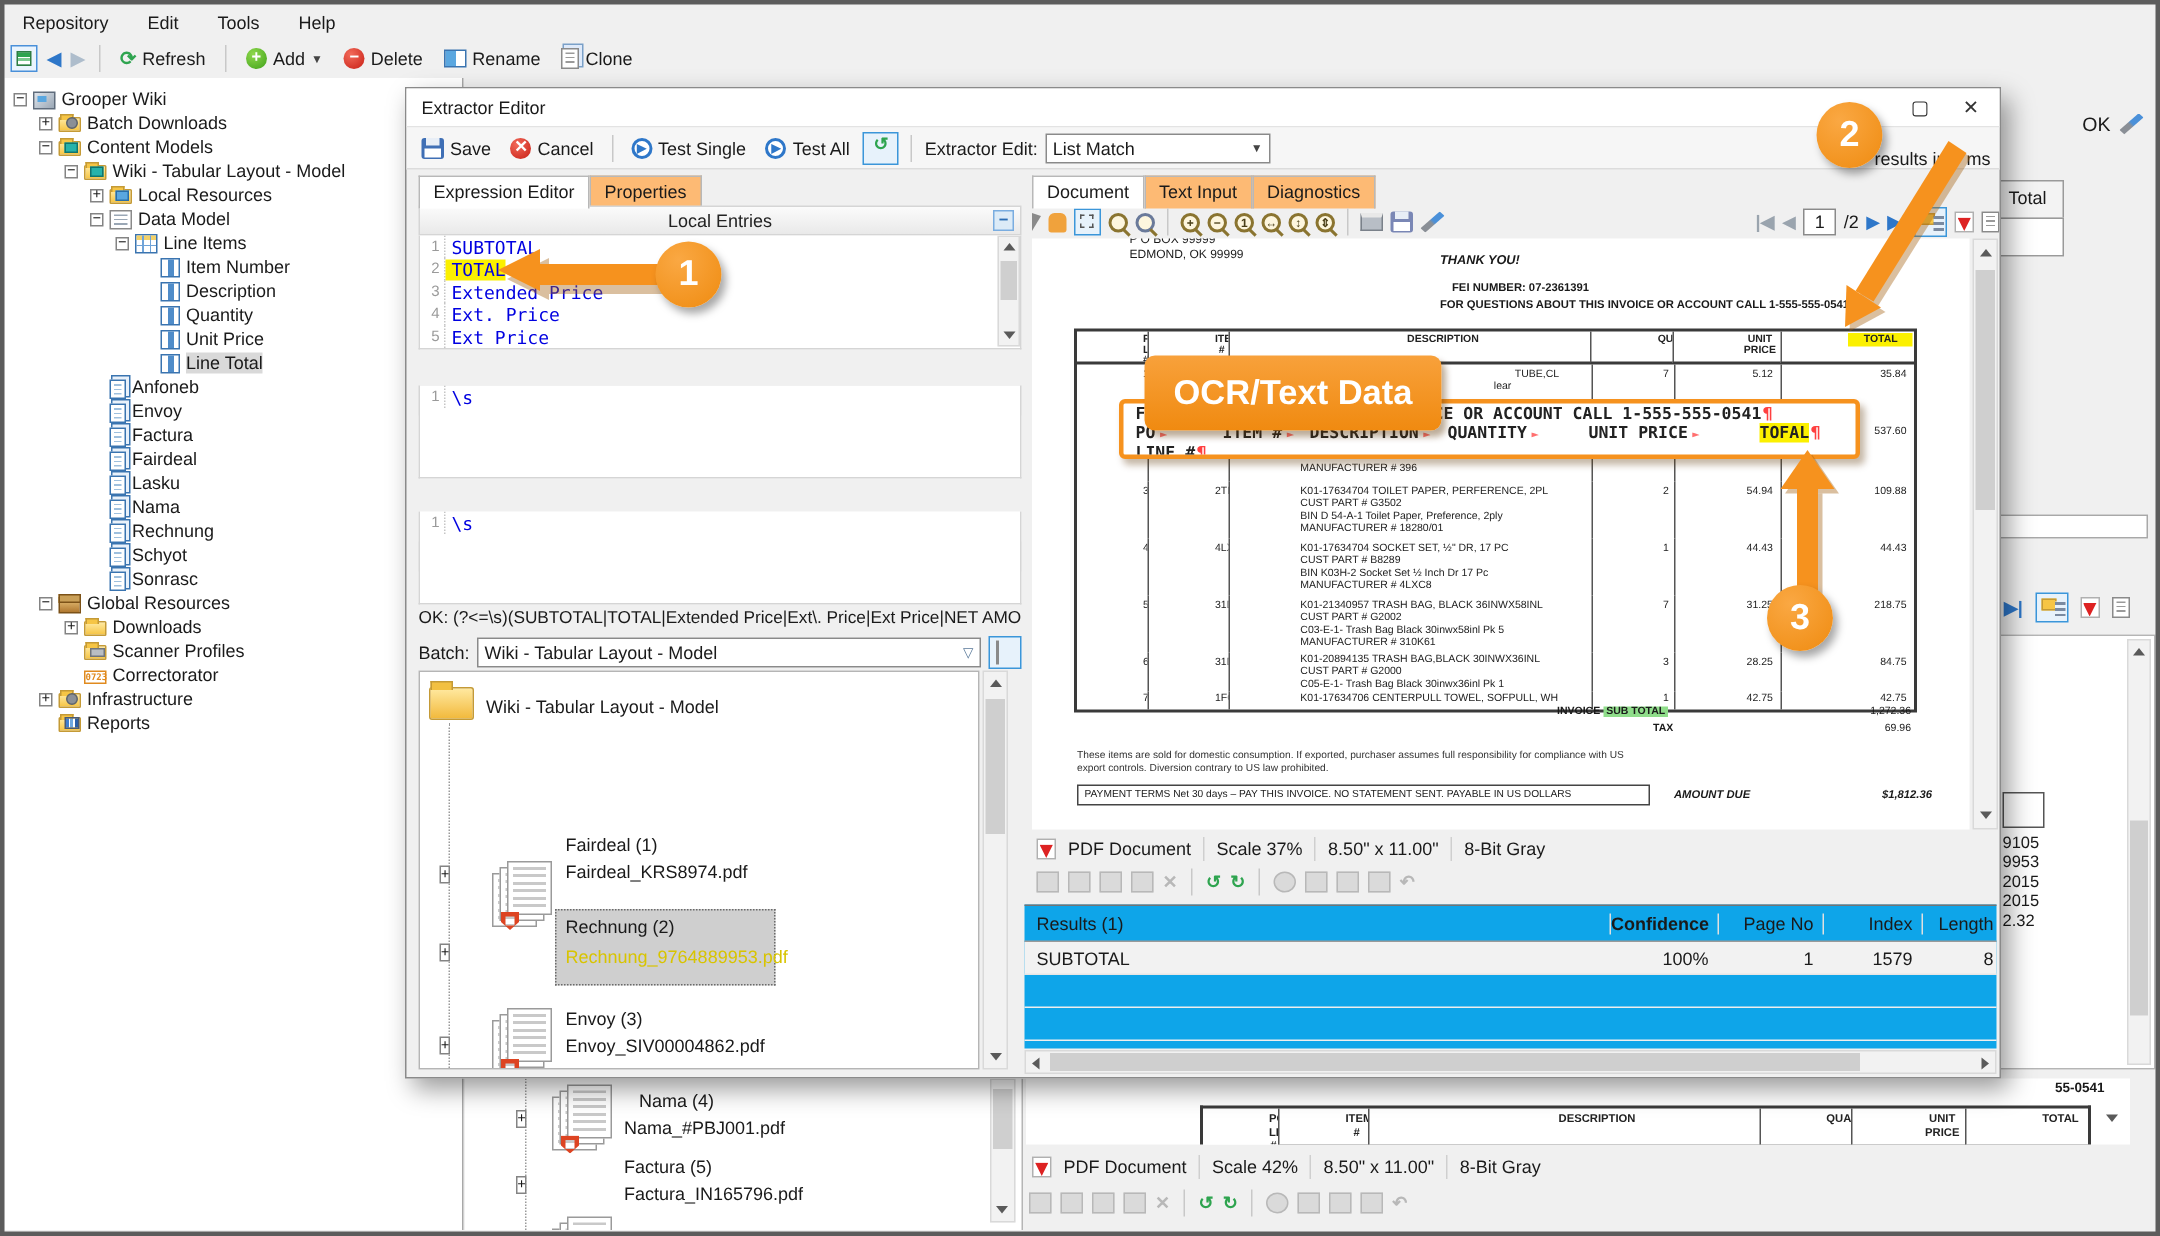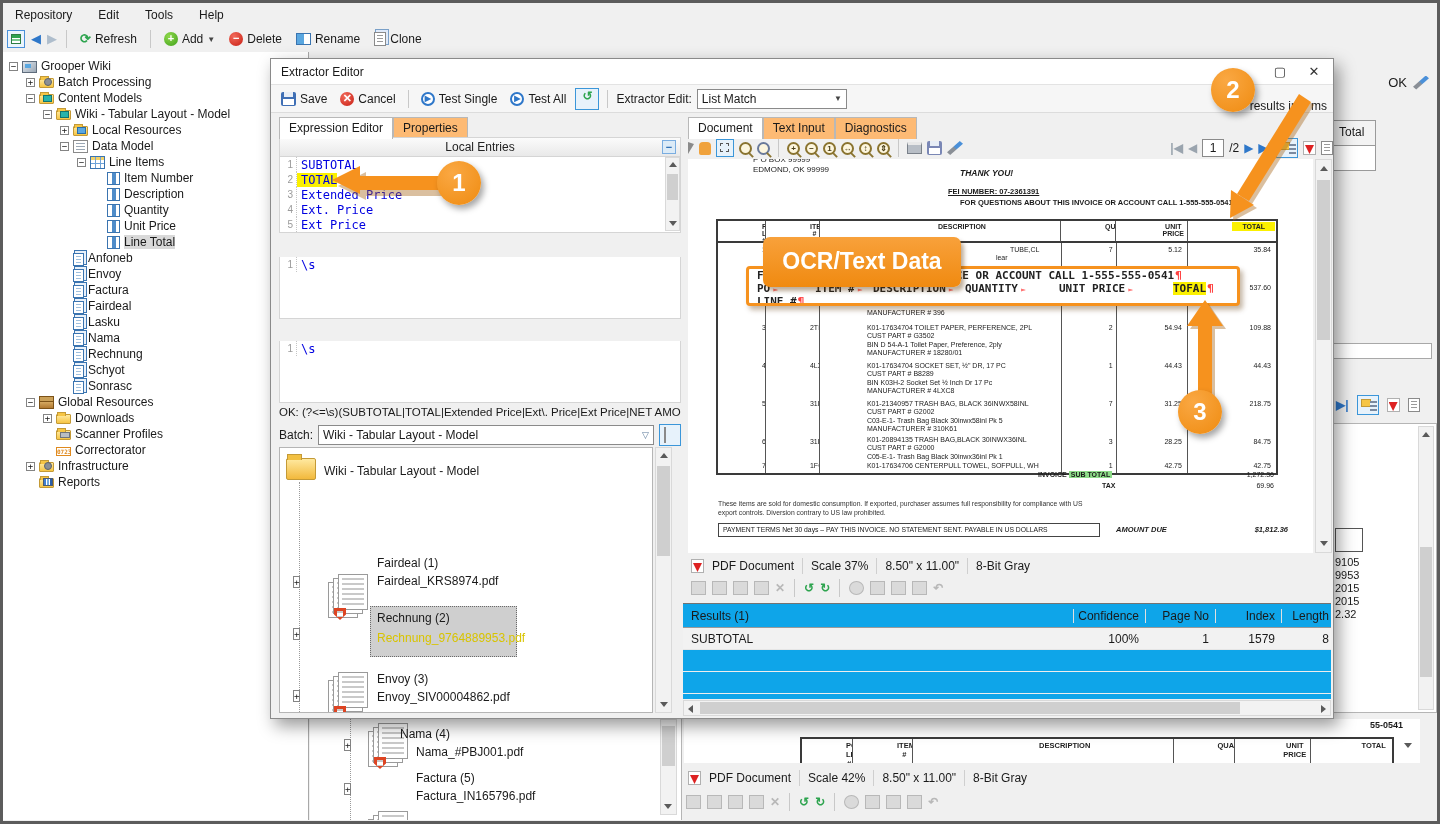--- a/index.html
+++ b/index.html
@@ -172,21 +172,21 @@
 
 <div class="abs treepanel">
   <div class="trow" style="padding-left:6px;">
       <span class="exp">−</span>
       <span class="tic cube"></span>
       <span>Grooper Wiki</span>
     </div>
   <div class="trow" style="padding-left:23px;">
       <span class="exp">+</span>
       <span class="tic fold fdot"></span>
-      <span>Batch Processing</span>
+      <span>Batch Downloads</span>
     </div>
   <div class="trow" style="padding-left:23px;">
       <span class="exp">−</span>
       <span class="tic fold fteal"></span>
       <span>Content Models</span>
     </div>
   <div class="trow" style="padding-left:40px;">
       <span class="exp">−</span>
       <span class="tic fold fteal"></span>
       <span>Wiki - Tabular Layout - Model</span>
@@ -340,21 +340,21 @@
 
 <div class="abs" style="left:310px; top:719px; width:372px; height:101px; background:#fff; border-right:1px solid #b5b5b5; overflow:hidden;">
   <div class="abs" style="left:40px; top:0; bottom:0; border-left:1px dotted #9a9a9a;"></div>
   <div class="abs" style="left:34px; top:18px;"><span class="exp">+</span></div>
   <div class="abs bthumb" style="left:58px; top:4px;">
       <i class="p3"></i>
       <i class="p2"></i>
       <i class="p1"></i>
       <i class="pdf"></i>
     </div>
-  <div class="abs" style="left:90px; top:8px;">Nama (4)</div>
+  <div class="abs" style="left:116px; top:8px;">Nama (4)</div>
   <div class="abs" style="left:106px; top:26px;">Nama_#PBJ001.pdf</div>
   <div class="abs" style="left:34px; top:62px;"><span class="exp">+</span></div>
   <div class="abs bthumb" style="left:58px; top:48px;">
       <i class="p3"></i>
       <i class="p2"></i>
       <i class="p1"></i>
     </div>
   <div class="abs" style="left:106px; top:52px;">Factura (5)</div>
   <div class="abs" style="left:106px; top:70px;">Factura_IN165796.pdf</div>
   <div class="abs sbar" style="right:4px; top:0; width:17px; height:96px;">
@@ -602,21 +602,21 @@
     <span style="color:#2e77c9;font-weight:bold;">▶|</span>
     <span class="treetoggle"></span>
     <span class="pdfic"></span>
     <span class="docic"></span>
   </div>
 
   <div class="abs" style="left:417px; top:100px; width:625px; height:394px; background:#fff; overflow:hidden;">
     <div class="abs" style="left:65px; top:-4px; font-size:8px;">P O BOX 99999</div>
     <div class="abs" style="left:65px; top:6px; font-size:8px;">EDMOND, OK 99999</div>
     <div class="abs" style="left:272px; top:9px; font-size:8.5px; font-weight:bold; font-style:italic;">THANK YOU!</div>
-    <div class="abs" style="left:260px; top:28px; font-size:7.5px; font-weight:bold;text-decoration:underline;">FEI NUMBER: 07-2361391</div>
+    <div class="abs" style="left:280px; top:28px; font-size:7.5px; font-weight:bold;">FEI NUMBER: 07-2361391</div>
     <div class="abs" style="left:272px; top:39px; font-size:7.5px; font-weight:bold;">FOR QUESTIONS ABOUT THIS INVOICE OR ACCOUNT CALL 1-555-555-0541</div>
 
     <div class="abs itable" style="left:28px; top:60px; width:562px;">
       <div class="irow ihead-row" style="height:22px; border-bottom:1.5px solid #3a3a3a;">
         <div class="icell ihead c1" style="padding-top:2px;">PO LINE #</div>
         <div class="icell ihead c2" style="padding-top:2px;">ITEM #</div>
         <div class="icell ihead c3" style="padding-top:2px;">DESCRIPTION</div>
         <div class="icell ihead c4" style="padding-top:2px;">QUANTITY</div>
         <div class="icell ihead c5" style="padding-top:2px;">UNIT PRICE</div>
         <div class="icell ihead c6" style="padding-top:2px;"><span class="hly" style="padding:1px 10px;">TOTAL</span></div>
@@ -751,21 +751,21 @@
     <span class="grayic" style="border-radius:50%;"></span>
     <span class="grayic"></span>
     <span class="grayic"></span>
     <span class="grayic"></span>
     <span style="color:#b8b8b8; font-weight:bold;">↶</span>
   </div>
 
   <div class="abs" style="left:412px; top:544px; right:2px; bottom:19px; background:#0ea5e9; border-top:1px solid #737373;">
     <div style="display:flex; height:24px; border-bottom:1px solid #9a9a9a; align-items:center; font-size:12px;">
       <div style="flex:1; padding-left:8px;">Results (1)</div>
-      <div style="width:72px; text-align:right; border-left:1px solid #e0e0e0; padding-right:6px;">Confidence</div>
+      <div style="width:72px; text-align:right; border-left:1px solid #e0e0e0; padding-right:6px;font-weight:bold;">Confidence</div>
       <div style="width:70px; text-align:right; border-left:1px solid #e0e0e0; padding-right:6px;">Page No</div>
       <div style="width:66px; text-align:right; border-left:1px solid #e0e0e0; padding-right:6px;">Index</div>
       <div style="width:50px; text-align:right; border-left:1px solid #e0e0e0; padding-right:2px; overflow:hidden;">Length</div>
     </div>
     <div style="display:flex; height:22px; align-items:center; background:#f2f2f2; border-bottom:1px solid #e6e6e6; font-size:12px;">
       <div style="flex:1; padding-left:8px;">SUBTOTAL</div>
       <div style="width:72px; text-align:right; padding-right:6px;">100%</div>
       <div style="width:70px; text-align:right; padding-right:6px;">1</div>
       <div style="width:66px; text-align:right; padding-right:6px;">1579</div>
       <div style="width:50px; text-align:right; padding-right:2px;">8</div>

